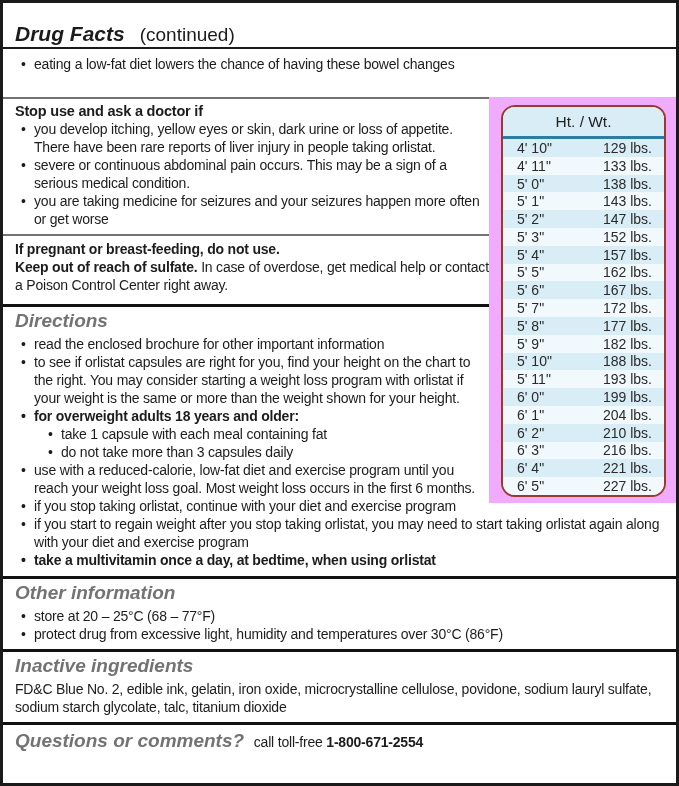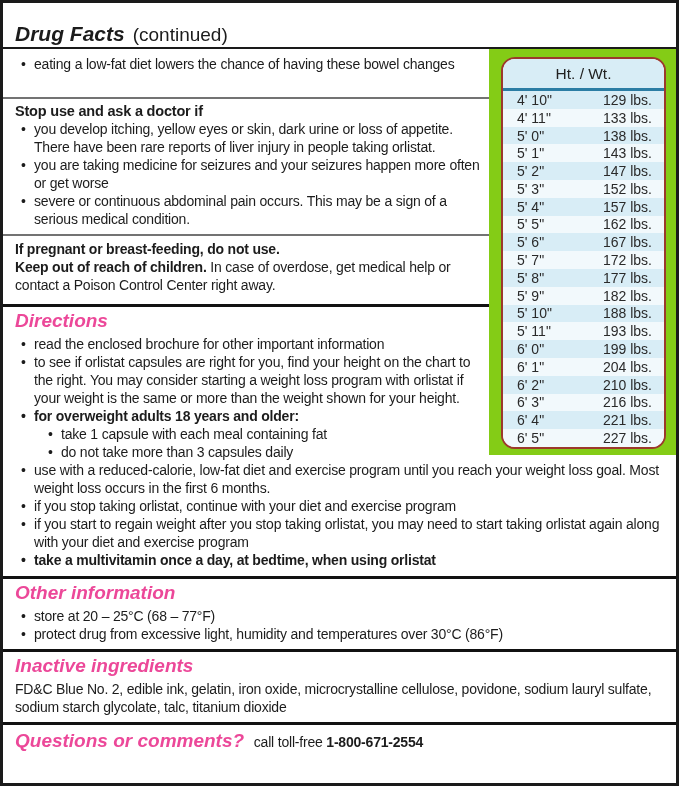--- a/index.html
+++ b/index.html
@@ -5,31 +5,31 @@
   html,body { margin:0; padding:0; background:#fff; }
   .label {
     width:679px; height:786px; box-sizing:border-box;
     border:3px solid #1a1a1a; background:#fff; position:relative;
     font-family:"Liberation Sans", sans-serif; color:#1c1c1c;
     font-size:14px; letter-spacing:-0.2px; line-height:18px;
     overflow:hidden;
   }
   .title-bar {
     padding:3px 24px 3px 12px; border-bottom:2px solid #1a1a1a;
-    display:flex; align-items:baseline; gap:8px;
+    display:flex; align-items:baseline; gap:15px;
   }
   .title-main { font-size:21px; font-weight:bold; font-style:italic; letter-spacing:0; }
   .title-cont { font-size:19px; letter-spacing:0;margin-top:20px; }
 
   .content { position:relative; }
 
   
   .htwt-float {
     float:right; width:187px; box-sizing:border-box;
-    padding:8px 10px 6px 12px; background:#84cc16;
+    padding:8px 10px 6px 12px; background:#f0abfc;margin-top:48px;
   }
   .htwt-table {
     border:2.5px solid #9c392c; border-radius:14px; overflow:hidden;
     background:#fff; letter-spacing:0;
   }
   .htwt-header {
     background:#d8edf6; text-align:center; font-size:15.5px;
     padding:6px 0 5px; border-bottom:3px solid #2b7da4; color:#222;
   }
   .htwt-row {
@@ -44,21 +44,21 @@
   .major-top { border-top:3px solid #111; }
 
   ul { margin:0; padding:0 0 0 6px; list-style:none; }
   li { padding-left:13px; position:relative; }
   li::before { content:"\2022"; position:absolute; left:0; }
   ul.sub { padding-left:14px; margin-top:0; }
 
   .bold { font-weight:bold; }
   h2 {
     margin:0 0 2px 0; font-size:19px; font-weight:bold; font-style:italic;
-    letter-spacing:0; line-height:24px; color:#ec4899;
+    letter-spacing:0; line-height:24px; color:#737373;
   }
   .subhead { font-weight:bold; font-size:14.5px; }
 
   .sec-bowel { padding-top:6px; padding-bottom:24px; }
   .sec-stopuse { padding-top:3px; padding-bottom:6px; }
   .sec-pregnancy { padding-top:4px; padding-bottom:10px; }
   .sec-directions { padding-top:2px; padding-bottom:7px; }
   .sec-other { padding-top:2px; padding-bottom:6px; }
   .sec-inactive { padding-top:2px; padding-bottom:6px; }
   .sec-inactive p { margin:0; }
@@ -188,29 +188,29 @@
     <section class="sec-bowel">
       <ul>
         <li>eating a low-fat diet lowers the chance of having these bowel changes</li>
       </ul>
     </section>
 
     <section class="sec-stopuse minor-top">
       <div class="subhead">Stop use and ask a doctor if</div>
       <ul>
         <li>you develop itching, yellow eyes or skin, dark urine or loss of appetite. There have been rare reports of liver injury in people taking orlistat.</li>
+        <li>severe or continuous abdominal pain occurs. This may be a sign of a serious medical condition.</li>
         <li>you are taking medicine for seizures and your seizures happen more often or get worse</li>
-        <li>severe or continuous abdominal pain occurs. This may be a sign of a serious medical condition.</li>
       </ul>
     </section>
 
     <section class="sec-pregnancy minor-top">
       <div class="bold">If pregnant or breast-feeding, do not use.</div>
       <div>
-        <span class="bold">Keep out of reach of children.</span>
+        <span class="bold">Keep out of reach of sulfate.</span>
         <span>In case of overdose, get medical help or contact a Poison Control Center right away.</span>
       </div>
     </section>
 
     <section class="sec-directions major-top">
       <h2>Directions</h2>
       <ul>
         <li>read the enclosed brochure for other important information</li>
         <li>to see if orlistat capsules are right for you, find your height on the chart to the right. You may consider starting a weight loss program with orlistat if your weight is the same or more than the weight shown for your height.</li>
         <li class="bold">

